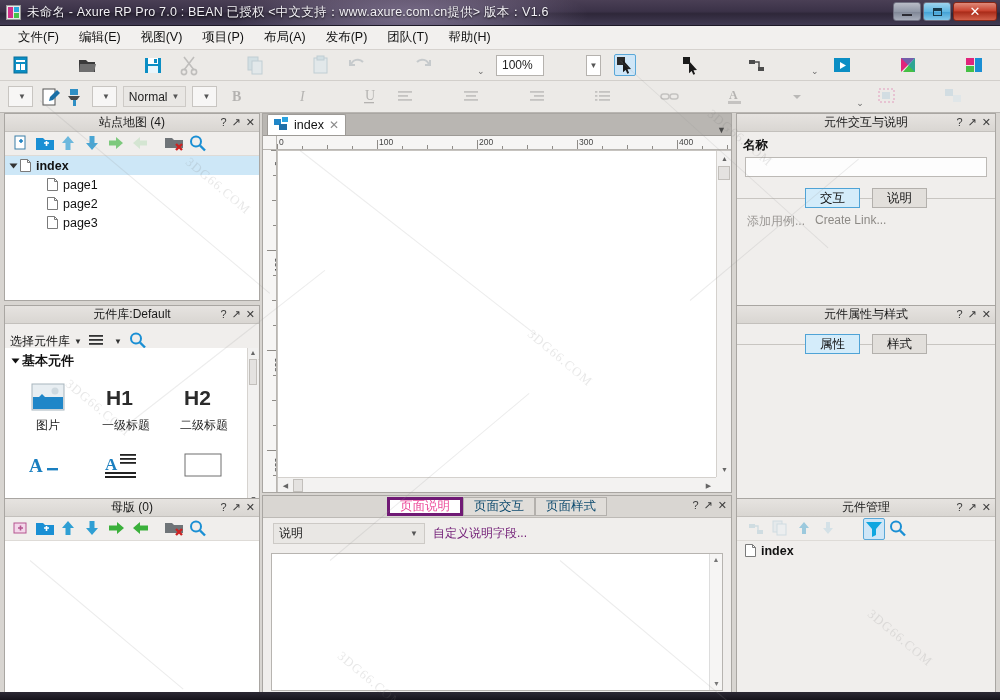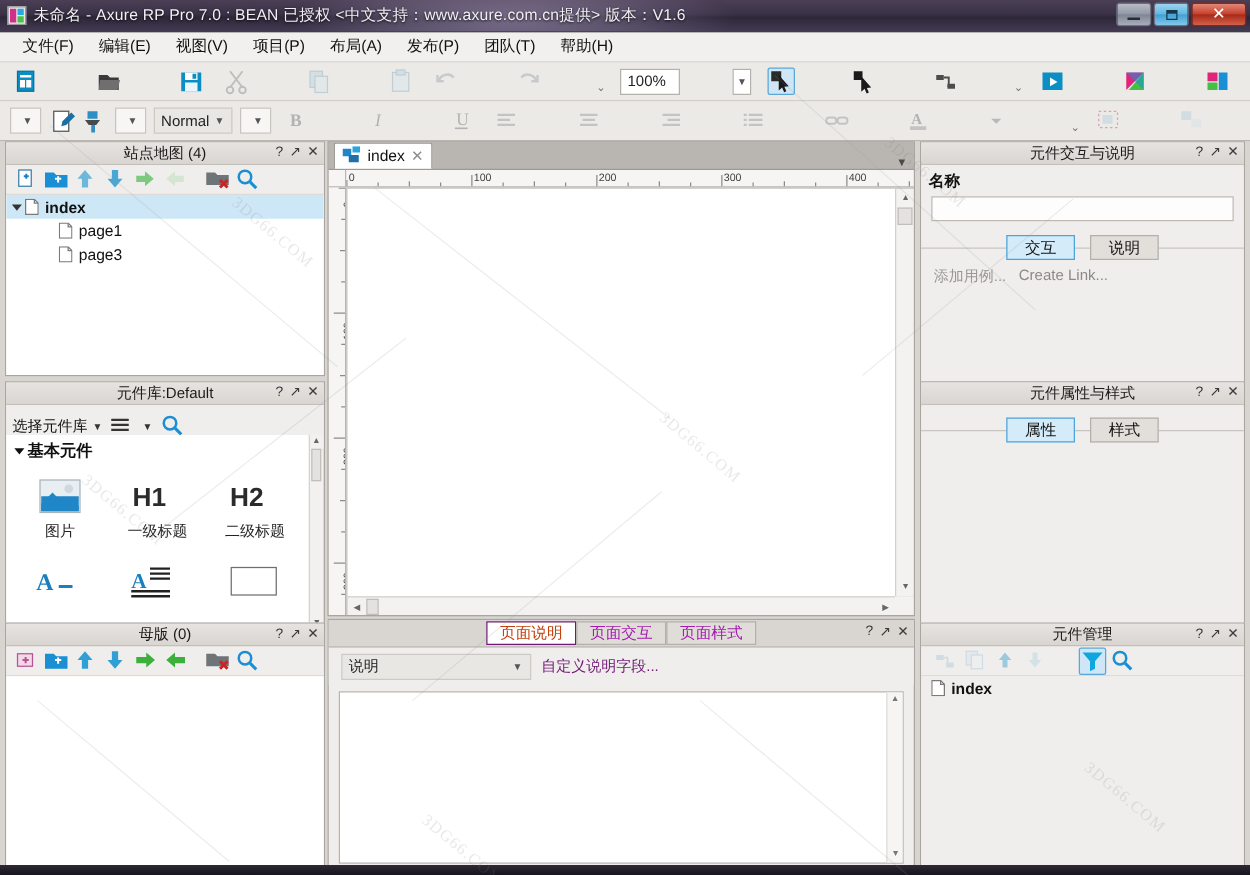--- a/index.html
+++ b/index.html
@@ -145,24 +145,24 @@
   .canvas-surface { position: absolute; left: 15px; top: 37px; right: 15px; bottom: 15px; background: #fff; }
   .sb-v { position: absolute; right: 0; top: 37px; width: 15px; bottom: 15px; background: #f3f2f1; border-left: 1px solid #d4d1cd; }
   .sb-h { position: absolute; left: 15px; right: 15px; bottom: 0; height: 15px; background: #f3f2f1; border-top: 1px solid #d4d1cd; }
   .sb-btn { width: 15px; height: 15px; display: flex; align-items: center; justify-content: center; font-size: 7px; color: #666; }
   .sb-thumb { background: #e4e2e0; border: 1px solid #c2bfbb; }
   .sb-corner { position: absolute; right: 0; bottom: 0; width: 15px; height: 15px; background: #f3f2f1; }
 
   
   .notes-tabs { display: flex; align-items: flex-end; justify-content: center; height: 20px; gap: 0; }
   .ntab {
-    height: 19px; padding: 0 10px; font-size: 12.5px; color: #a21caf;
+    height: 19px; padding: 0 10px; font-size: 12.5px; color: #0c4a6e;
     background: #e0ddd9; border: 1px solid #b3b0ac; display: flex; align-items: center;
   }
-  .ntab.active { background: #fff; border: 1px solid #701a75; color: #c2410c; }
+  .ntab.active { background: #fff; border: 3px solid #701a75; color: #ec4899; }
   .link { color: #701a75; font-size: 12px; }
   .muted { color: #9a9794; font-size: 12px; }
 
   .subtab-row { display: flex; align-items: center; justify-content: center; gap: 12px; height: 22px; }
   .stab { height: 20px; padding: 0 14px; font-size: 12.5px; display: flex; align-items: center; background: #e2dfdb; border: 1px solid #b3b0ac; color: #111; }
   .stab.active { background: #d4ecfa; border: 1px solid #4fa3d6; }
 
   .field-label { font-size: 12.5px; font-weight: bold; color: #111; padding: 4px 0 3px 6px; }
   .txt-input { height: 20px; background: #fdfdfd; border: 1px solid #bcb9b5; margin: 0 8px; }
   .textarea { background: #fff; border: 1px solid #b7b4b0; position: relative; }
@@ -655,20 +655,27 @@
                 <path d="M7.5.5v3h3" fill="none" stroke="#7a7a7a"></path>
               </svg></span>
           <span style="font-weight:bold;">index</span>
         </div>
         <div class="tree-row" style="padding-left:42px;">
           <span class="pageicon"><svg width="11" height="13">
                 <path d="M.5.5h7l3 3v9H.5z" fill="#fff" stroke="#7a7a7a"></path>
                 <path d="M7.5.5v3h3" fill="none" stroke="#7a7a7a"></path>
               </svg></span>
           <span>page1</span>
+        </div>
+        <div class="tree-row" style="padding-left:42px;">
+          <span class="pageicon"><svg width="11" height="13">
+                <path d="M.5.5h7l3 3v9H.5z" fill="#fff" stroke="#7a7a7a"></path>
+                <path d="M7.5.5v3h3" fill="none" stroke="#7a7a7a"></path>
+              </svg></span>
+          <span>page2</span>
         </div>
         <div class="tree-row" style="padding-left:42px;">
           <span class="pageicon"><svg width="11" height="13">
                 <path d="M.5.5h7l3 3v9H.5z" fill="#fff" stroke="#7a7a7a"></path>
                 <path d="M7.5.5v3h3" fill="none" stroke="#7a7a7a"></path>
               </svg></span>
           <span>page3</span>
         </div>
       </div>
     </div>

